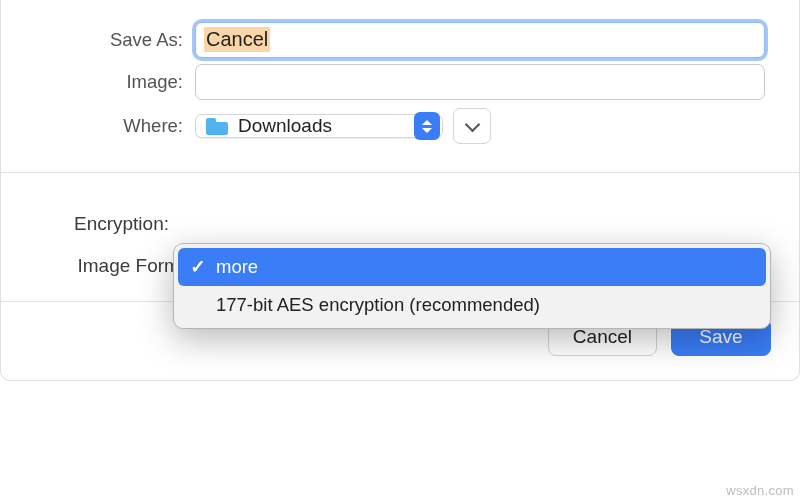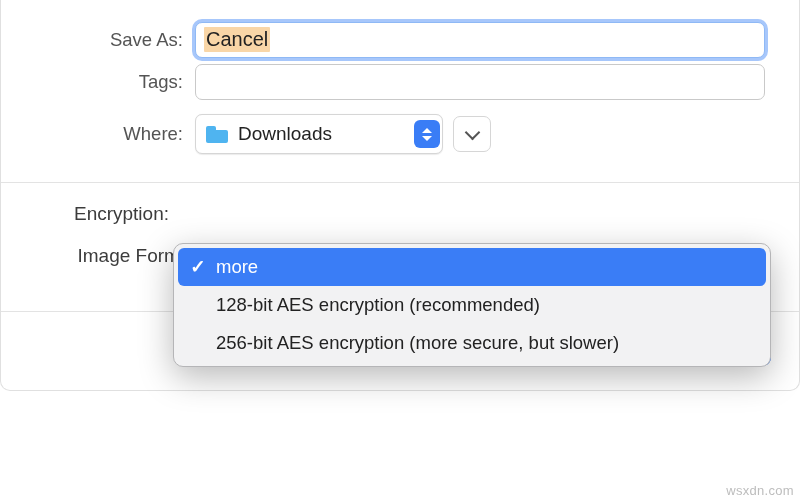--- a/index.html
+++ b/index.html
@@ -57,21 +57,21 @@
     border-radius: 1px;
   }
   .where-wrap {
     display: flex;
     align-items: center;
     gap: 10px;
   }
   .dropdown {
     display: flex;
     align-items: center;
-    height: 40px;
+    height: 24px;
     border: 1px solid #d6d6d6;
     border-radius: 7px;
     background: #fff;
     padding: 0 2px 0 10px;
     font-size: 19px;
     color: #222;
     min-width: 248px;
     box-shadow: 0 0.5px 1px rgba(0,0,0,0.08);
   }
   .dropdown .dropdown-label { flex: 1; padding-left: 4px; }
@@ -134,21 +134,21 @@
   .sep { height: 1px; background: #e3e3e3; }
   .section-mid {
     padding: 20px 34px 24px 34px;
   }
   .mid-lab {
     text-align: right;
     color: #3c3c3c;
     font-size: 19px;
     padding-right: 2px;
   }
-  .row-mid { display: flex; align-items: flex-start; height: 42px; }
+  .row-mid { display: flex; align-items: flex-end; height: 42px; }
 
   .section-bottom {
     padding: 16px 28px 24px 28px;
     display: flex;
     justify-content: flex-end;
     gap: 14px;
   }
   .btn {
     height: 38px;
     border-radius: 8px;
@@ -223,27 +223,27 @@
   <div class="section-top">
 
     <div class="row">
       <div class="lab">Save As:</div>
       <div class="input-text focus">
         <span class="sel">Cancel</span>
       </div>
     </div>
 
     <div class="row">
-      <div class="lab">Tags:</div>
+      <div class="lab">Image:</div>
       <div class="input-text">
         <span></span>
       </div>
     </div>
 
-    <div class="row" style="margin-top:14px">
+    <div class="row" style="margin-top:8px">
       <div class="lab">Where:</div>
       <div class="where-wrap">
         <div class="dropdown">
           <span class="folder-icon"></span>
           <span class="dropdown-label">Downloads</span>
           <span class="updown-btn">
             <span class="tri tri-up"></span>
             <span class="tri tri-down"></span>
           </span>
         </div>
@@ -275,21 +275,17 @@
 
 </div>
 
 <div class="popup">
   <div class="opt opt-selected">
     <span class="check">✓</span>
     <span class="opt-text">more</span>
   </div>
   <div class="opt">
     <span class="check"></span>
-    <span class="opt-text">128-bit AES encryption (recommended)</span>
-  </div>
-  <div class="opt">
-    <span class="check"></span>
-    <span class="opt-text">256-bit AES encryption (more secure, but slower)</span>
+    <span class="opt-text">177-bit AES encryption (recommended)</span>
   </div>
 </div>
 
 <div class="watermark">wsxdn.com</div>
 
 </body></html>

